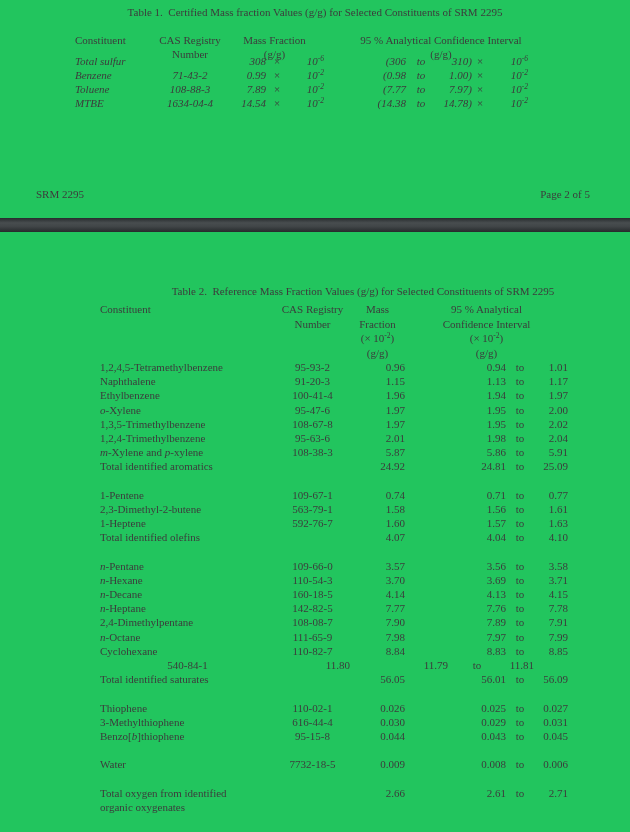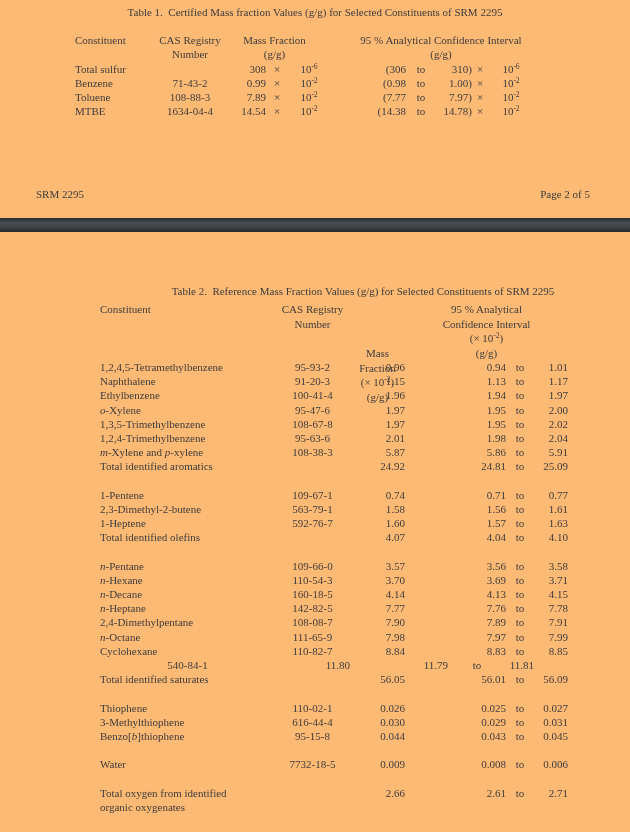--- a/index.html
+++ b/index.html
@@ -3,53 +3,53 @@
 <meta charset="utf-8">
 <style>
   * { margin:0; padding:0; box-sizing:border-box; }
   html,body { width:630px; height:832px; }
   body {
     font-family:"Liberation Serif","DejaVu Serif",serif;
     font-size:11px;
     color:#3c3c3c;
     background:#ffffff;
   }
-  .screen { position:relative; width:630px; height:832px; background:#fdba74; overflow:hidden; }
+  .screen { position:relative; width:630px; height:832px; background:#22c55e; overflow:hidden; }
 
   .doc-title { position:absolute; left:0; width:630px; text-align:center; white-space:pre; line-height:14px; }
   #t1-title { top:5px; }
   #t2-title { top:284px;margin-left:48px; }
 
   .abs { position:absolute; left:0; width:630px;padding-left:20px; }
 
   
   .grid1 { display:grid; grid-template-columns:80px 70px 41px 22px 36px 30px 52px 30px 36px 16px 40px; margin-left:55px; }
   
   .grid2 { display:grid; grid-template-columns:175px 75px 55px 43px 58px 28px 34px; margin-left:80px; }
 
   .r1 { height:14px; line-height:14px; }
   .r2 { height:14.2px; line-height:14.2px; }
   .hrow { height:14px; line-height:14px; }
   .hrow2 { height:14.5px; line-height:14.5px; }
 
   .left { text-align:left; }
   .center { text-align:center; }
   .right { text-align:right; }
-  .pow { text-align:center; padding-left:6px; }
-
-  .g1 { grid-column:1; } .g2 { grid-column:2; } .g3 { grid-column:3;margin-top:44px; }
+  .pow { text-align:right; padding-left:6px; }
+
+  .g1 { grid-column:1; } .g2 { grid-column:2; } .g3 { grid-column:3; }
   .g47 { grid-column:4/8; }
   .h36 { grid-column:3/6; }
   .h712 { grid-column:7/12; }
 
   .it { font-style:italic; }
   .sup { font-size:7.5px; vertical-align:4px; line-height:0; letter-spacing:0; }
 
   #t1-header { top:33px; }
-  #t1-rows { top:62px; }
+  #t1-rows { top:54px;font-style:italic; }
   #t2-header { top:302px; }
   #t2-rows { top:360px; }
 
   .footer { top:187px; height:14px; line-height:14px; display:flex; justify-content:space-between; padding:0 40px 0 36px; }
 
   .page-divider {
     position:absolute; top:218px; left:0; width:630px; height:14px;
     background:linear-gradient(to bottom,#272c2e 0%,#484d4f 35%,#414648 60%,#262a2c 100%);
   }
   .gap { }

